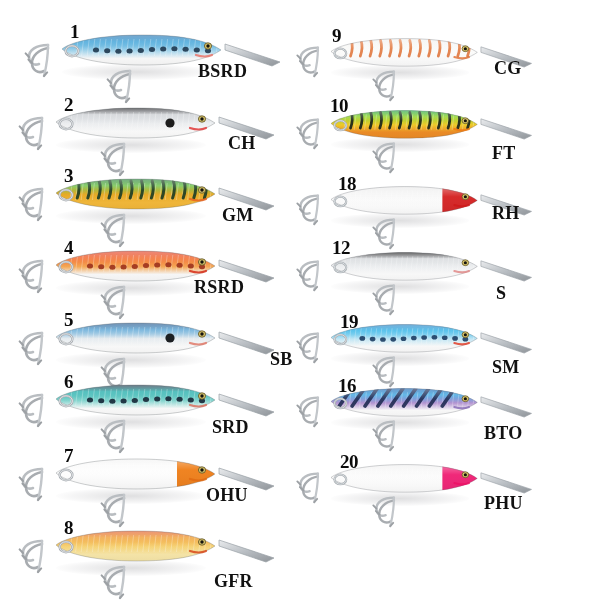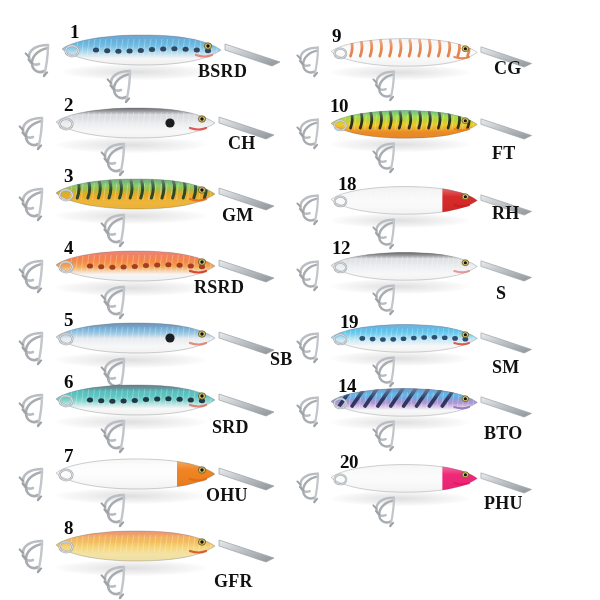--- a/index.html
+++ b/index.html
@@ -1642,21 +1642,21 @@
       <path d="M12 19 C22 11 52 5 92 5 C128 5 155 9 171 20 C155 31 128 35 92 35 C52 35 22 28 12 19 Z" fill="none" stroke="rgba(90,95,100,0.38)" stroke-width="0.8"></path>
       <ellipse cx="158" cy="16" rx="3.6" ry="3.2" fill="#d8c46a" stroke="#5a4f22" stroke-width="0.8"></ellipse>
       <circle cx="158" cy="16" r="1.7" fill="#14140f"></circle>
       <path d="M146 25 q9 3 16 0" stroke="#e2402a" stroke-width="2.2" fill="none" stroke-linecap="round" opacity="0.85"></path>
     </g>
   </svg>
         </div>
       </div>
     </div>
     <div class="lure-card" style="left:0;top:0;width:600px;height:600px;pointer-events:none;">
-      <div class="num" style="left:338px; top:376px;">14</div>
+      <div class="num" style="left:338px; top:376px;">16</div>
       <div class="code" style="left:484px; top:424px;">BTO</div>
       <div class="lure" style="left:300px; top:380px; width:220.8px; height:73.60000000000001px;">
         <div class="shadow" style="left:31.28px; top:34.96px; width:138px; height:14.72px;"></div>
         <div class="hook" style="left:-5.5200000000000005px; top:1.84px; transform:scale(0.92); transform-origin:left top;">
   <svg width="60" height="58" viewBox="0 0 60 58">
     <defs>
       <linearGradient id="mta13" x1="0" y1="0" x2="0" y2="1">
         <stop offset="0" stop-color="#f4f5f6"></stop>
         <stop offset="0.45" stop-color="#bfc3c7"></stop>
         <stop offset="1" stop-color="#8b9095"></stop>

